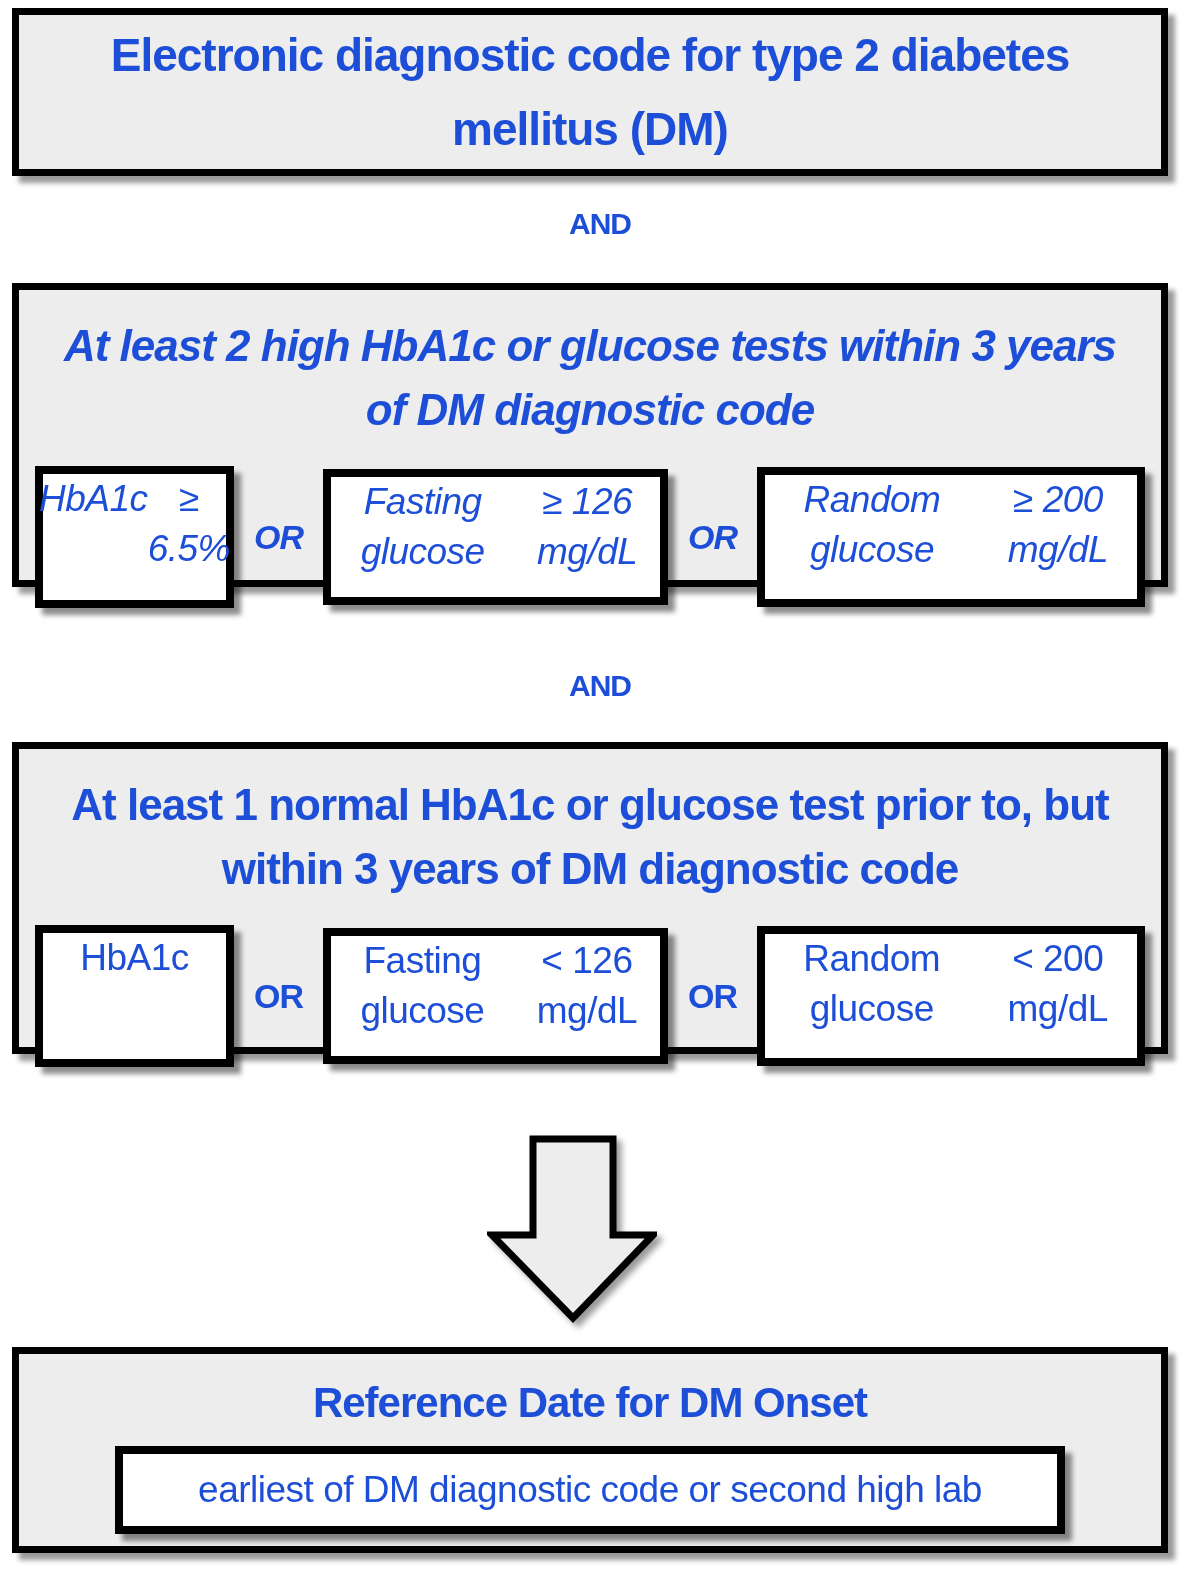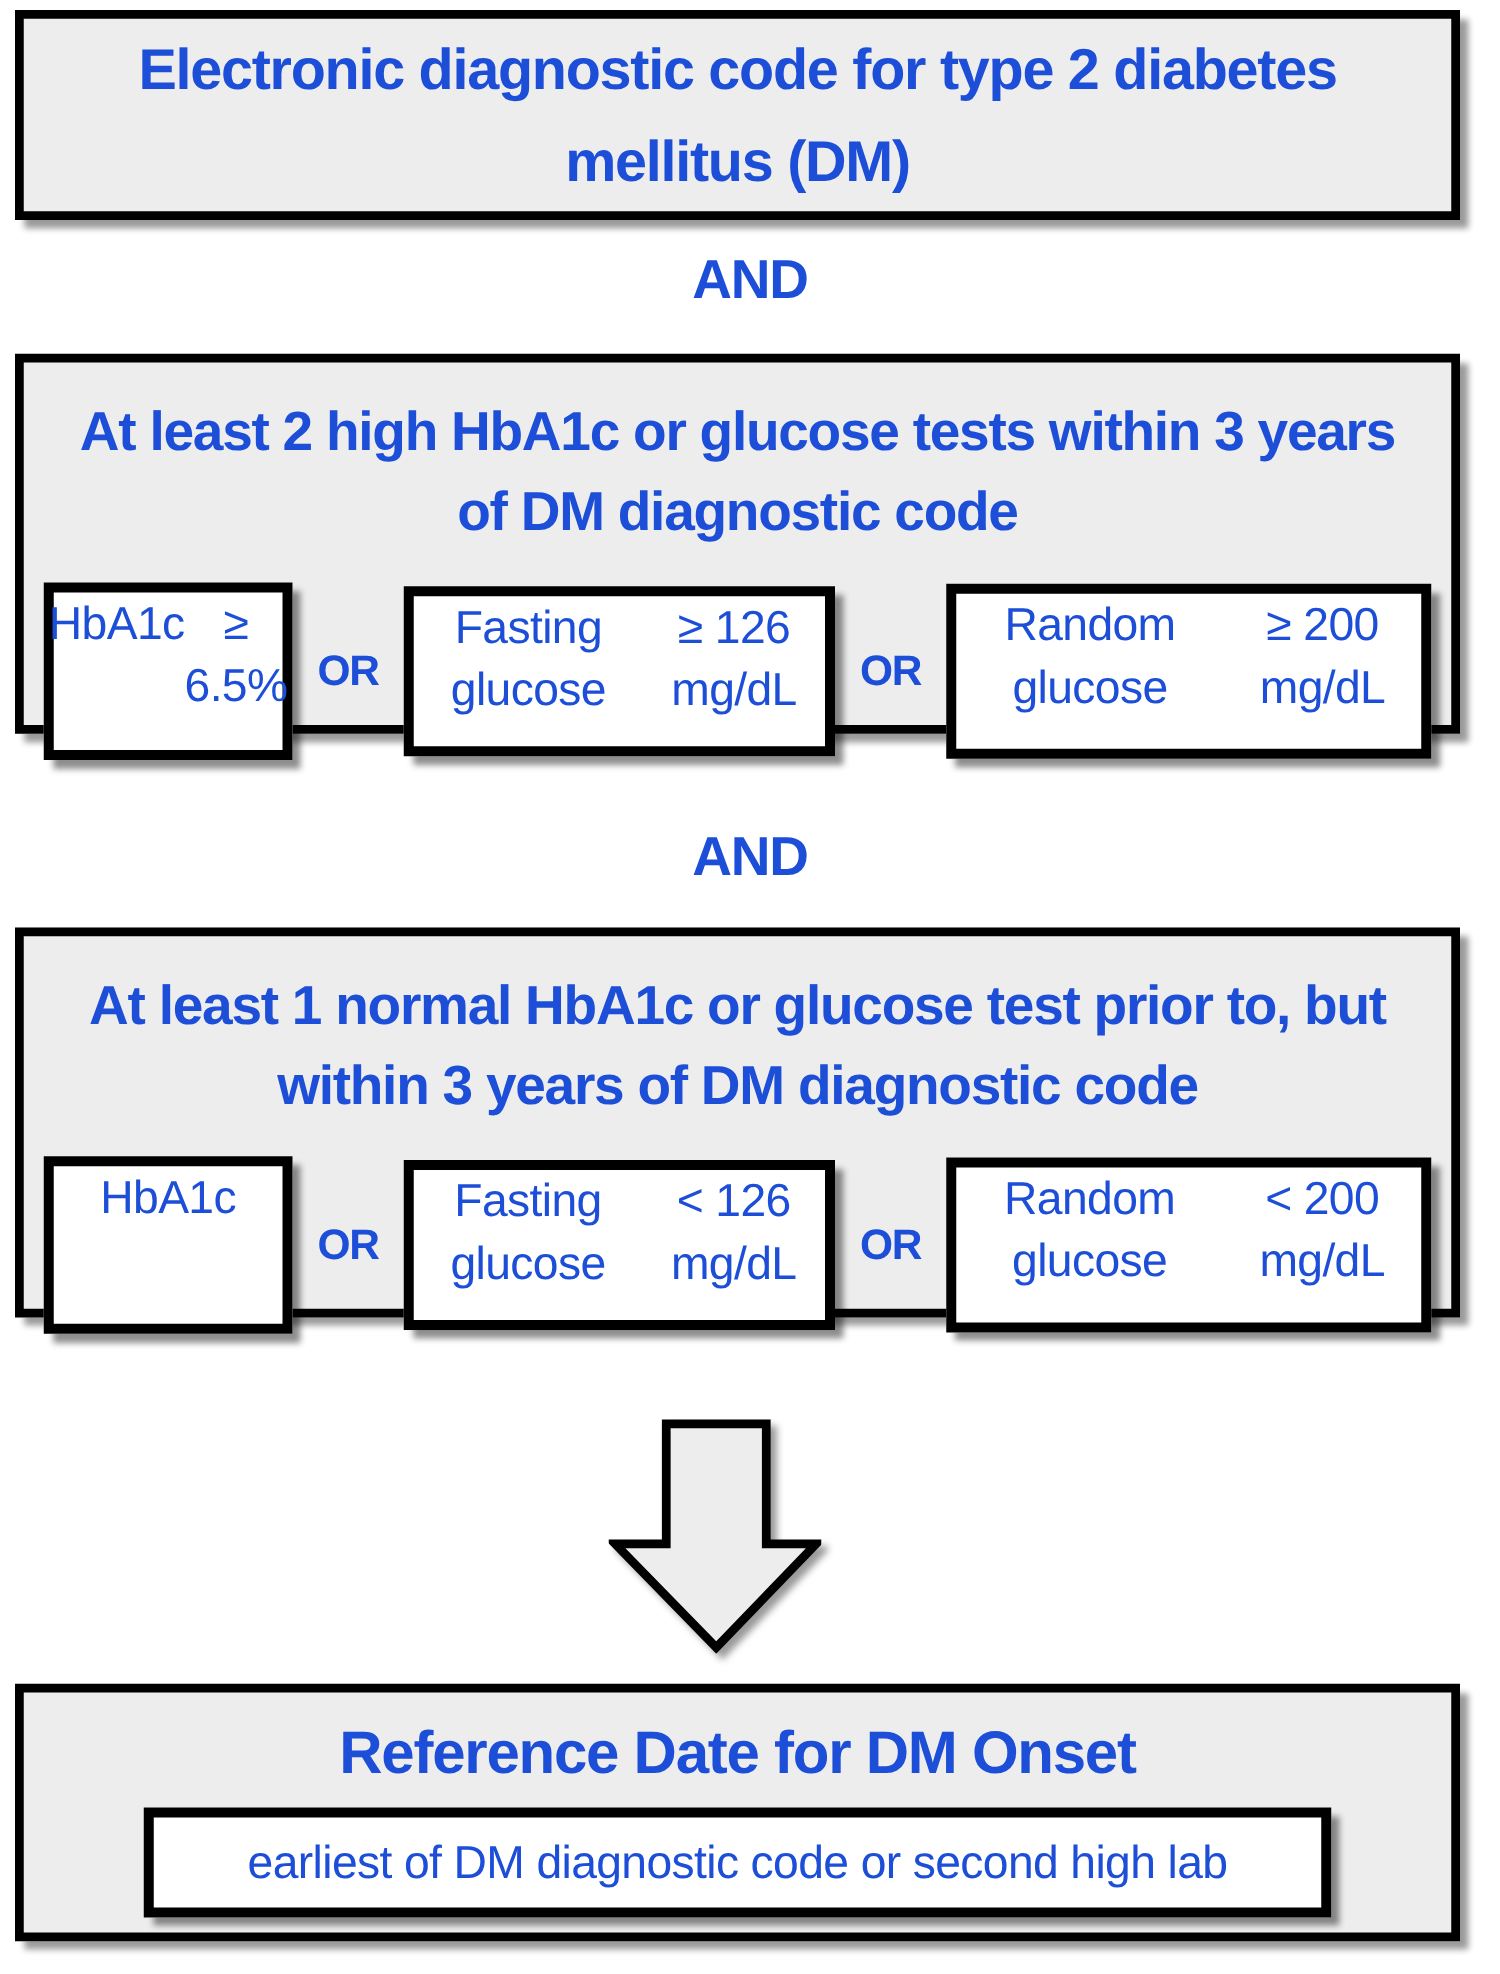--- a/index.html
+++ b/index.html
@@ -6,49 +6,49 @@
   .canvas{
     position:relative;width:1200px;height:1579px;background:#ffffff;
     font-family:"Liberation Sans",sans-serif;color:#1d4ed8;overflow:hidden;
   }
   .gbox{
     position:absolute;left:12px;width:1156px;background:#ededed;
     border:7px solid #000;box-sizing:border-box;
     box-shadow:7px 7px 5px rgba(0,0,0,0.40);
   }
   .gbox.top{top:8px;height:168px;display:flex;align-items:center;justify-content:center;}
-  .gbox.mid-high{top:283px;height:304px;}
+  .gbox.mid-high{top:283px;height:304px;font-style:italic;}
   .gbox.mid-normal{top:742px;height:312px;}
   .gtitle{
     font-weight:700;font-size:44px;line-height:64px;text-align:center;
     letter-spacing:-1px;max-width:1090px;margin:0 auto;
   }
   .gbox.top .gtitle{font-size:46px;line-height:74px;max-width:1060px;}
   .gbox.mid-high .gtitle,.gbox.mid-normal .gtitle{padding-top:24px;}
   .and{
     position:absolute;left:0;width:100%;text-align:center;
-    font-weight:700;font-size:44px;line-height:56px;letter-spacing:-1px;
+    font-weight:700;font-size:30px;line-height:56px;letter-spacing:-1px;
   }
   .and.first{top:196px;}
   .and.second{top:658px;}
   .opt-row{display:flex;justify-content:center;align-items:center;margin-top:24px;}
   .wbox{
     background:#ffffff;border:8px solid #000;box-sizing:border-box;
     box-shadow:7px 7px 5px rgba(0,0,0,0.45);
     display:flex;flex-direction:row;justify-content:center;
     text-align:center;font-size:37px;line-height:50px;letter-spacing:-0.5px;
   }
   .wbox.w1{width:199px;height:142px;}
   .wbox.w2{width:345px;height:136px;}
   .wbox.w3{width:388px;height:140px;}
   .or{font-weight:700;font-size:34px;margin:0 20px;letter-spacing:-1px;}
   .arrow-wrap{position:absolute;left:487px;top:1135px;width:170px;height:188px;}
   .arrow-wrap svg{filter:drop-shadow(5px 5px 3px rgba(0,0,0,0.40));}
   .gbox.result{top:1347px;height:206px;text-align:center;}
-  .result-title{font-weight:700;font-size:48px;line-height:50px;letter-spacing:-1px;padding-top:24px;}
+  .result-title{font-weight:700;font-size:42px;line-height:50px;letter-spacing:-1px;padding-top:24px;}
   .result-inner{
     margin:18px auto 12px;width:950px;height:88px;background:#ffffff;
     border:8px solid #000;box-sizing:border-box;
     box-shadow:7px 7px 5px rgba(0,0,0,0.45);
     display:flex;align-items:center;justify-content:center;
     font-size:37px;letter-spacing:-0.5px;
   }
 </style>
 </head>
 <body>

